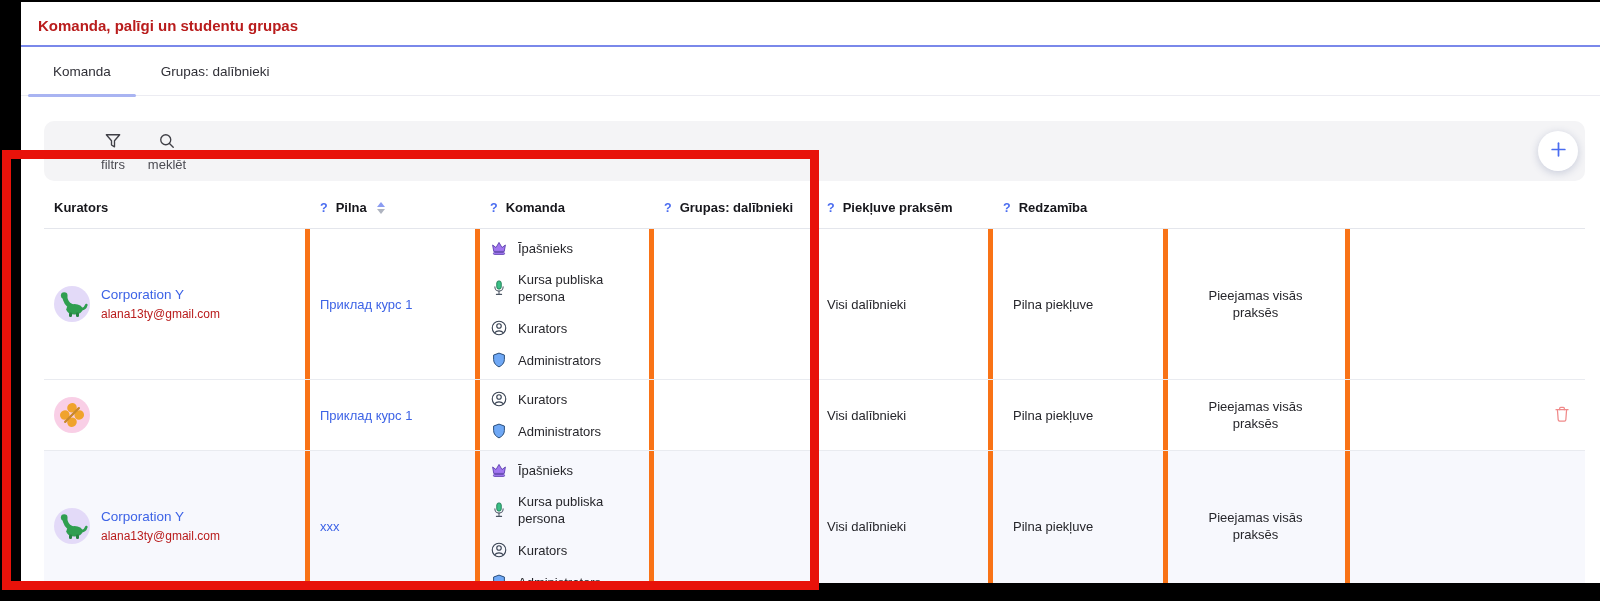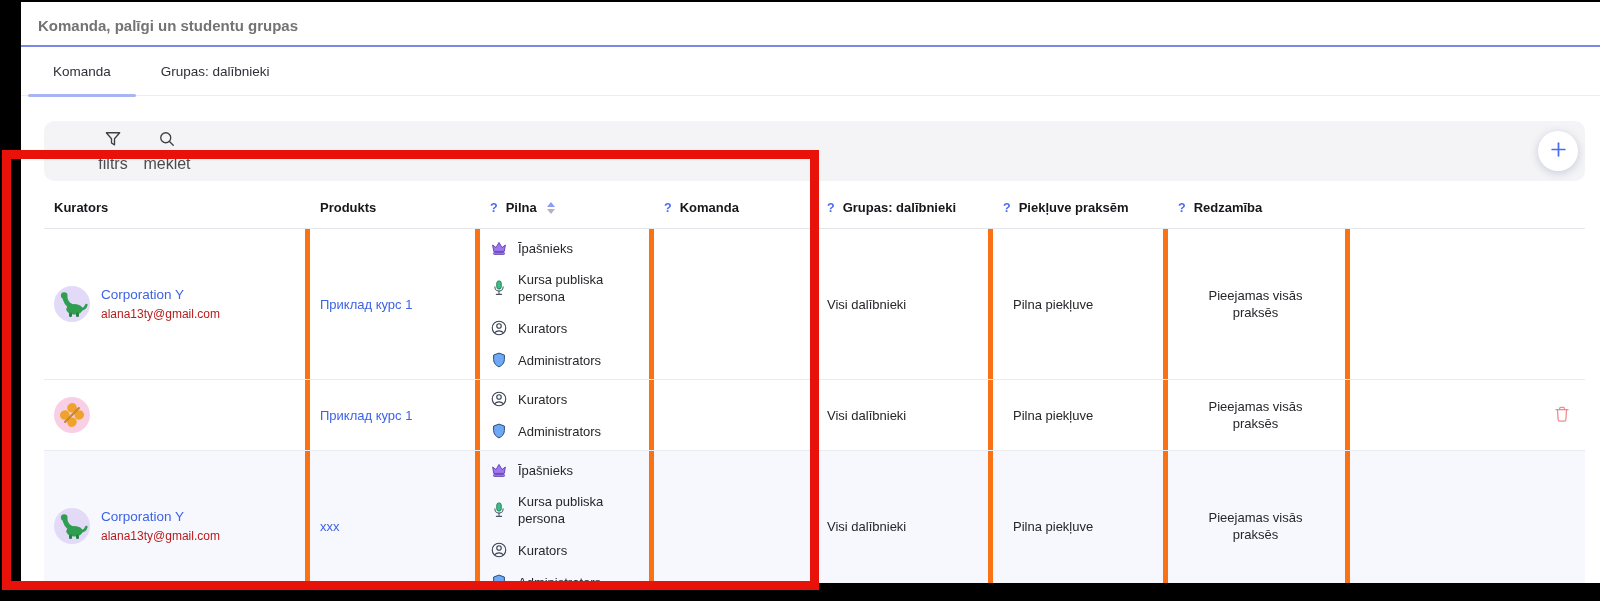--- a/index.html
+++ b/index.html
@@ -11,35 +11,35 @@
   
   .frame-top    { position:absolute; left:0; top:0; width:1600px; height:2px;  background:#000; z-index:50; }
   .frame-left   { position:absolute; left:0; top:0; width:21px;  height:601px; background:#000; z-index:50; }
   .frame-bottom { position:absolute; left:0; top:583px; width:1600px; height:18px; background:#000; z-index:50; }
   .annotation   { position:absolute; left:2px; top:150px; width:817px; height:440px;
                   border:9px solid #e8120a; z-index:60; pointer-events:none; }
 
   
   .app { position:absolute; left:21px; top:2px; width:1579px; height:599px; background:#fff; }
 
-  .page-title { padding:15px 0 11px 17px; font-size:15px; font-weight:700; color:#737373; }
+  .page-title { padding:15px 0 11px 17px; font-size:15px; font-weight:700; color:#b91c1c; }
   .title-divider { height:2px; background:#7a88ea; }
 
   .tabs { display:flex; padding-left:7px; height:49px; align-items:stretch; border-bottom:1px solid #ececf2; }
   .tab { padding:0 25px; font-size:13.5px; color:#2f2f36; display:flex; align-items:center; position:relative; cursor:pointer; }
   .tab.active::after { content:""; position:absolute; left:0; right:0; bottom:-2px; height:3px; background:#a9b4f2; border-radius:2px; }
 
   .main { margin:25px 15px 0 23px; width:1541px; }
 
   
   .toolbar { height:60px; background:#f4f4f6; border-radius:10px; display:flex; align-items:center; position:relative; }
   .tool-btn { width:54px; display:flex; flex-direction:column; align-items:center; gap:3px;
               background:none; border:none; cursor:pointer; padding:0; font-family:inherit; }
   .tool-btn:first-child { margin-left:42px; }
-  .tool-btn .lbl { font-size:16px; color:#4b4b52; }
+  .tool-btn .lbl { font-size:13px; color:#4b4b52; }
   .add-btn { position:absolute; right:7px; top:10px; width:40px; height:40px; border-radius:50%;
              background:#fff; border:none; cursor:pointer; box-shadow:0 2px 9px rgba(40,60,120,.22);
              display:flex; align-items:center; justify-content:center; }
 
   
   .grid-cols { display:grid; grid-template-columns:266px 170px 174px 163px 176px 175px 182px 235px; }
   .thead { margin-top:6px; height:42px; border-bottom:1px solid #e4e6ec; }
   .th { display:flex; align-items:center; gap:8px; padding-left:10px; font-size:13px; font-weight:700; color:#17171c; }
   .help { color:#4a6cf0; font-weight:600; font-size:12.5px; cursor:pointer; }
   .sort { display:inline-flex; flex-direction:column; gap:2px; margin-left:2px; cursor:pointer; }
@@ -106,23 +106,20 @@
         <span class="ic"><svg width="19" height="19" viewBox="0 0 24 24" fill="none" stroke="#4a6cf0" stroke-width="2.2" stroke-linecap="round">
               <line x1="12" y1="4" x2="12" y2="20"></line>
               <line x1="4" y1="12" x2="20" y2="12"></line>
             </svg></span>
       </button>
     </div>
 
     <div class="thead grid-cols">
       <div class="th">
         <span>Kurators</span>
-      </div>
-      <div class="th">
-        <span>Produkts</span>
       </div>
       <div class="th">
         <span class="help">?</span>
         <span>Pilna</span>
         <span class="sort">
             <i class="up"></i>
             <i class="down"></i>
           </span>
       </div>
       <div class="th">

